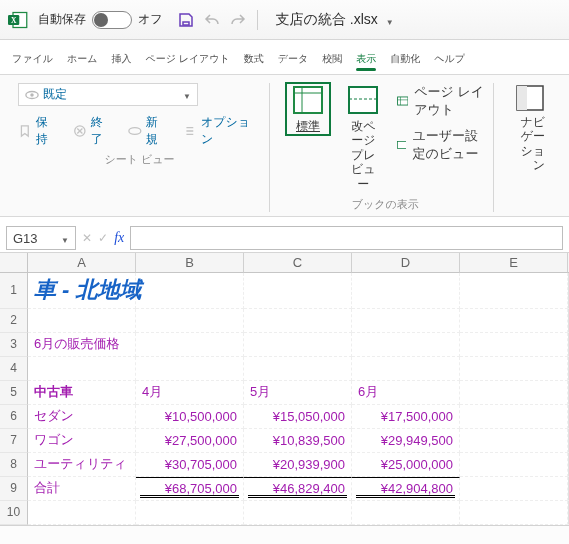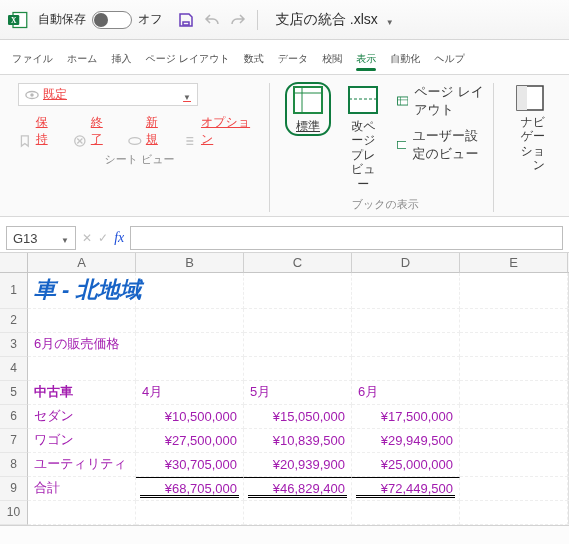--- a/index.html
+++ b/index.html
@@ -58,27 +58,27 @@
     display:flex; border-top:1px solid #d9d9d9; border-bottom:1px solid #d9d9d9;
     background:#fafafa; padding: 8px 10px 4px 10px; gap: 8px;
   }
   .ribbon-group {
     display:flex; flex-direction:column; align-items:center; padding:0 8px;
     border-right:1px solid #d6d6d6;
   }
   .ribbon-group:last-child { border-right:none; }
   .group-top { display:flex; align-items:flex-start; gap:10px; min-height:64px;}
   .group-label { font-size:11px; color:#888; margin-top:4px; }
-  .small-btn { display:flex; align-items:flex-end; gap:4px; color:#ef4444; font-size:12px;text-decoration:underline; }
+  .small-btn { display:flex; align-items:center; gap:4px; color:#0369a1; font-size:12px; }
   .small-col { display:flex; flex-direction:column; gap:8px; }
   .big-btn {
     display:flex; flex-direction:column; align-items:center; gap:4px; padding:2px 6px;
     font-size:12px; color:#3a3a3a; line-height:1.2;
   }
-  .big-btn.active { outline:2px solid #0f7b3e; outline-offset:-1px; border-radius:12px;text-decoration:underline;}
+  .big-btn.active { outline:2px solid #0f7b3e; outline-offset:-1px; border-radius:0;text-decoration:underline;}
   .sheet-icon { width:32px; height:30px; }
   .nav-icon { width:28px; height:26px; }
   .row-btn { display:flex; align-items:center; gap:6px; font-size:13px; color:#3a3a3a;}
 
   
   .formula-row {
     display:flex; align-items:center; height:28px; border-bottom:1px solid #d5d5d5;
     background:#fff; margin-top:8px;
   }
   .namebox {
@@ -381,21 +381,21 @@
           <div class="cell num">¥30,705,000</div>
           <div class="cell num">¥20,939,900</div>
           <div class="cell num">¥25,000,000</div>
           <div class="cell"></div>
           <div class="cell F"></div>
         </div>
         <div class="crow totals">
           <div class="cell">合計</div>
           <div class="cell num">¥68,705,000</div>
           <div class="cell num">¥46,829,400</div>
-          <div class="cell num">¥72,449,500</div>
+          <div class="cell num">¥42,904,800</div>
           <div class="cell"></div>
           <div class="cell F"></div>
         </div>
         <div class="crow ">
           <div class="cell"></div>
           <div class="cell"></div>
           <div class="cell"></div>
           <div class="cell"></div>
           <div class="cell"></div>
           <div class="cell F"></div>

